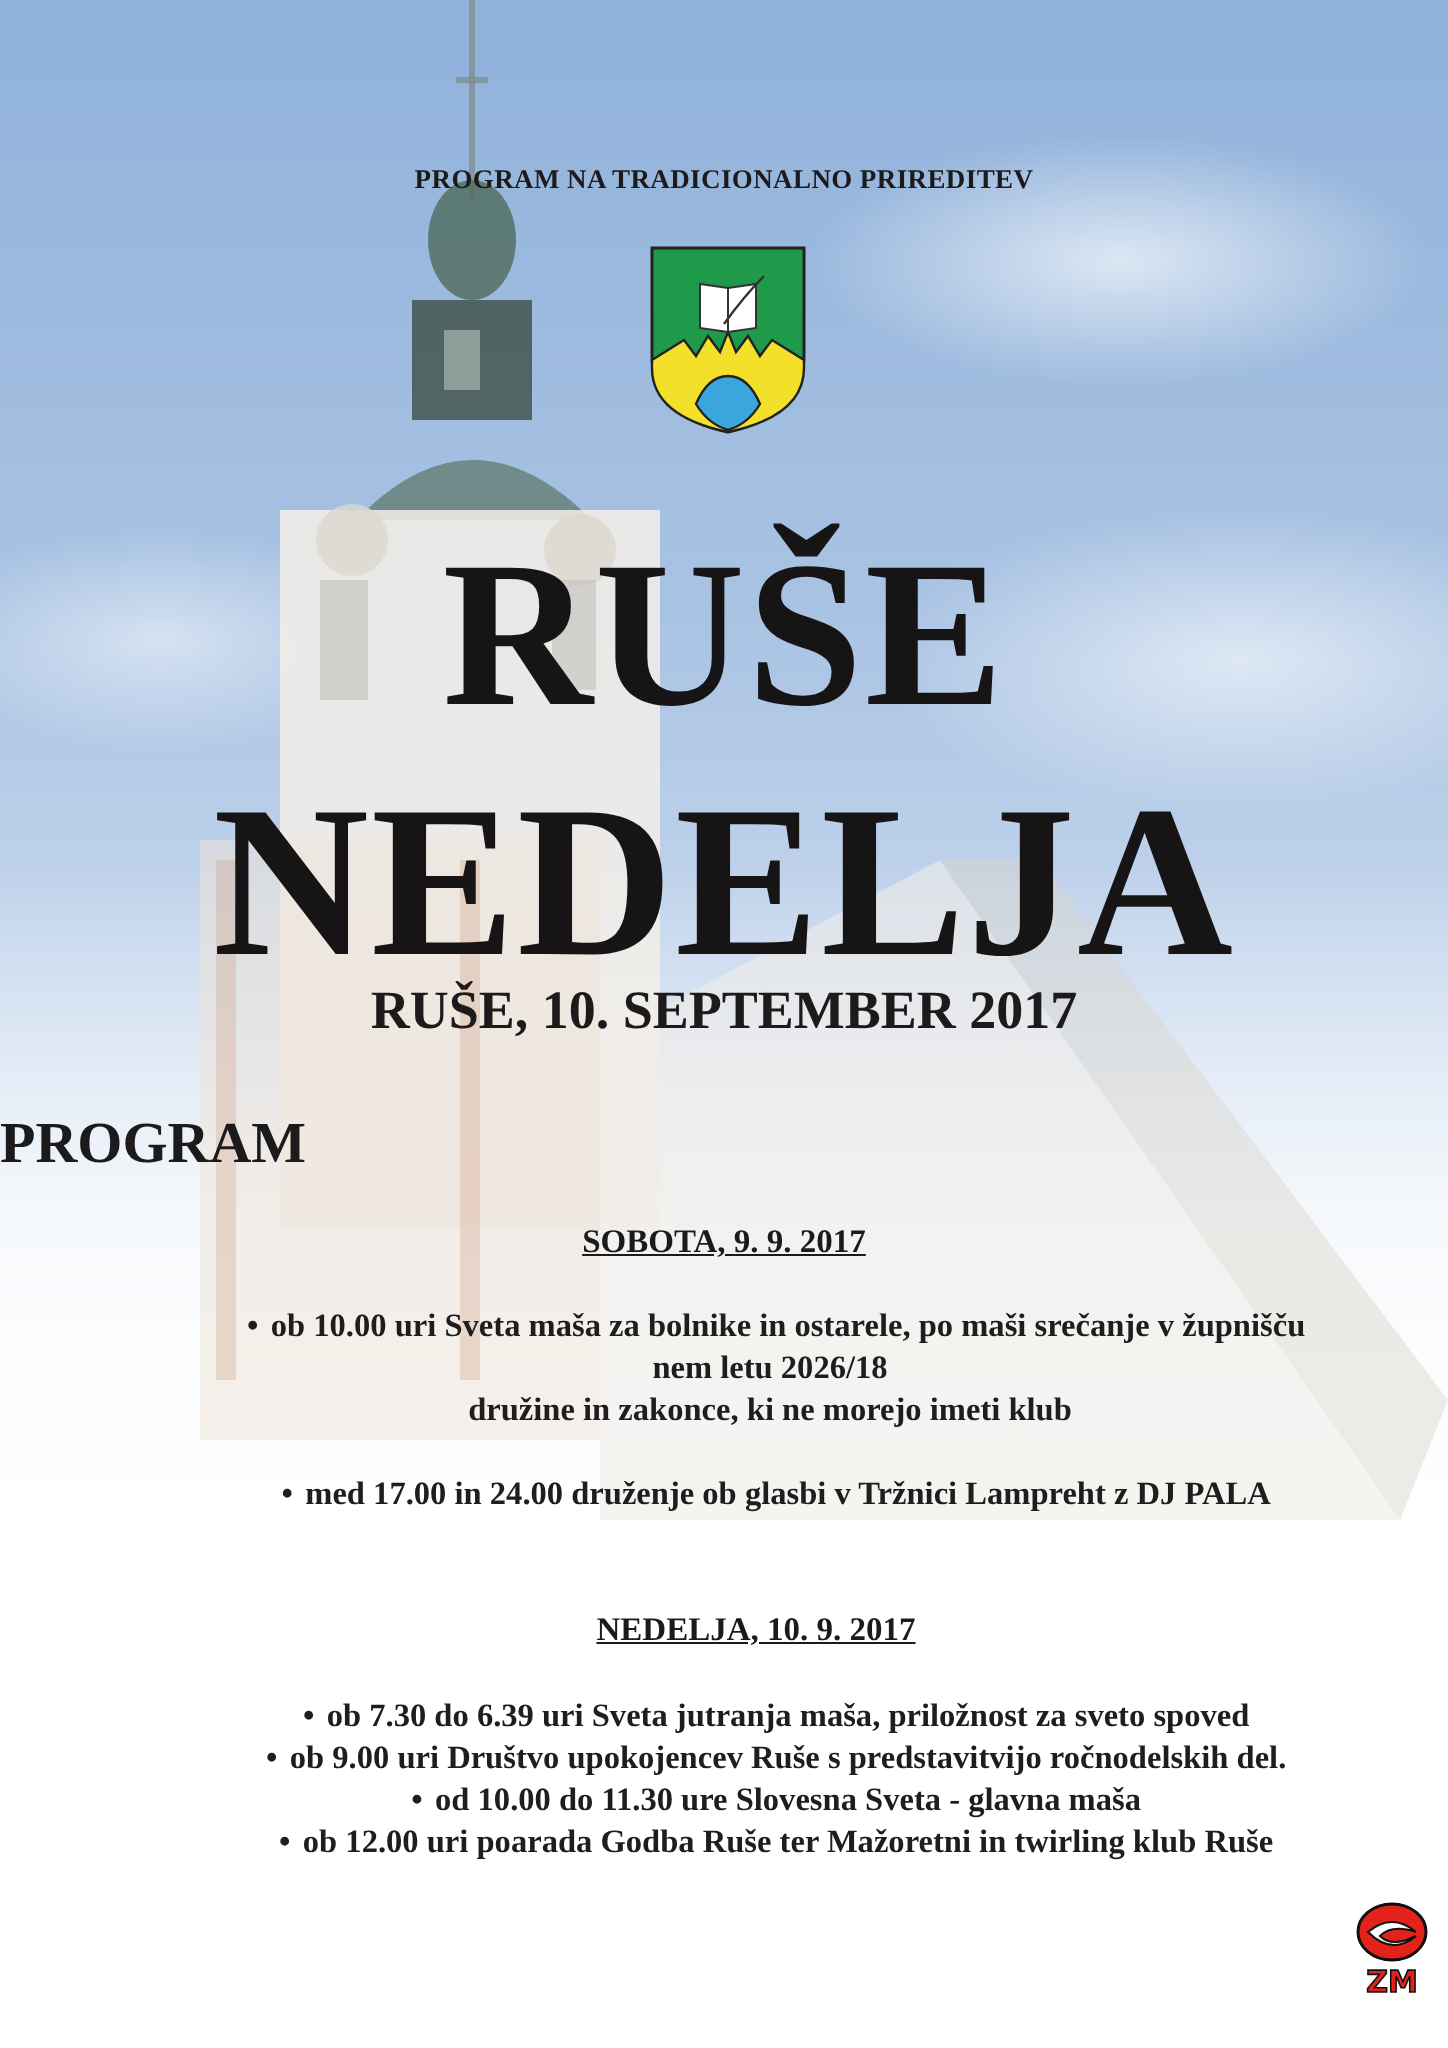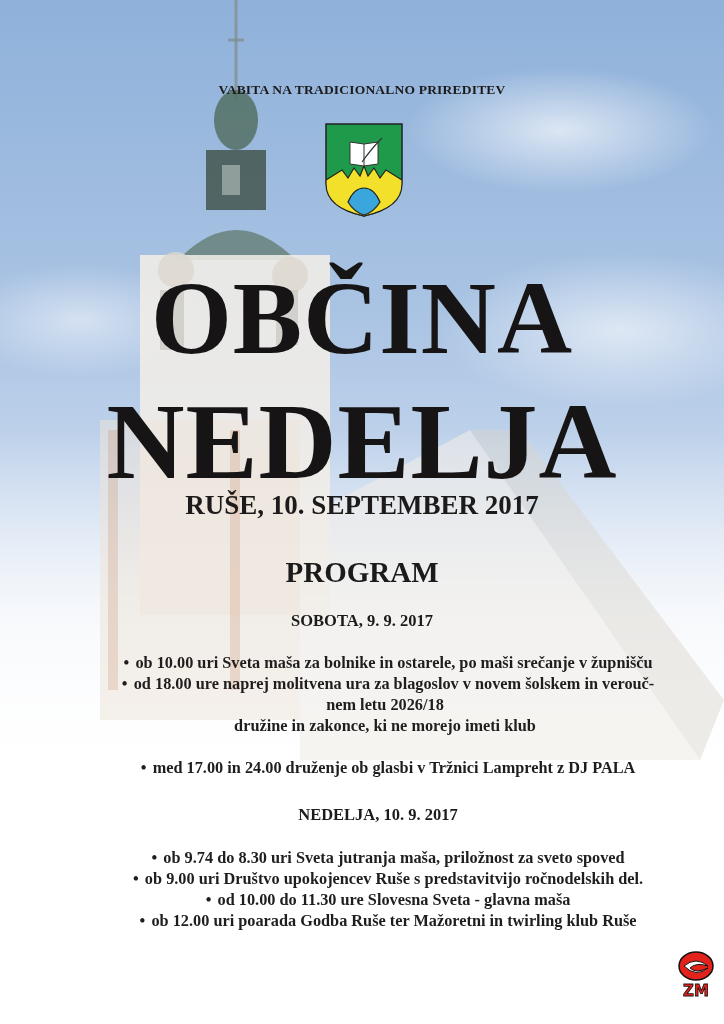--- a/index.html
+++ b/index.html
@@ -38,26 +38,26 @@
     letter-spacing: 1px;
   }
   .bt1 { top: 266px; }
   .bt2 { top: 388px; font-size: 108px; text-align: center; }
 
   .date-line {
     position: absolute; top: 490px; left: 0; right: 0; text-align: center;
     font-weight: bold; font-size: 27px;
   }
   .program-title {
-    position: absolute; top: 556px; left: 0; right: 0; text-align: center;
+    position: absolute; top: 556px; left: 0; right: 0; text-align: left;
     font-weight: bold; font-size: 29px;
   }
   .day-head {
     position: absolute; left: 0; right: 0; text-align: center;
-    font-weight: bold; font-size: 16.5px;
+    font-weight: bold; font-size: 16.5px; text-decoration: underline;
   }
   .dh1 { top: 611px; }
   .dh2 { top: 805px; padding-left: 32px; }
 
   .list {
     position: absolute; left: 85px; width: 600px;
     font-size: 16.3px; line-height: 21px; font-weight: bold; color: #1f1d1d;
   }
   .list1 { top: 652px; }
   .list2 { top: 847px; }
@@ -88,50 +88,49 @@
   <rect x="276" y="290" width="22" height="55" fill="#c8c6c0" opacity="0.7"></rect>
   <rect x="100" y="420" width="200" height="300" fill="#ece4d8" opacity="0.55"></rect>
   <rect x="108" y="430" width="10" height="260" fill="#c98a6a" opacity="0.25"></rect>
   <rect x="230" y="430" width="10" height="260" fill="#c98a6a" opacity="0.25"></rect>
 
   <path d="M 300 520 L 470 430 L 700 760 L 300 760 Z" fill="#f0ede8" opacity="0.6"></path>
   <path d="M 470 430 L 520 430 L 724 700 L 700 760 Z" fill="#d9d4cc" opacity="0.45"></path>
 </svg>
 
 <div class="content">
-  <div class="org-sub">VABITA NA TRADICIONALNO PRIREDITEV</div>
+  <div class="org-sub">PROGRAM NA TRADICIONALNO PRIREDITEV</div>
 
   <svg class="crest" viewBox="0 0 80 96">
     <path d="M 2 2 L 78 2 L 78 56 Q 78 86 40 94 Q 2 86 2 56 Z" fill="#1f9a4a" stroke="#222" stroke-width="1.5"></path>
     <path d="M 2 58 L 18 48 L 24 56 L 30 46 L 36 54 L 40 44 L 44 54 L 50 46 L 56 56 L 62 48 L 78 58 L 78 62 Q 78 86 40 94 Q 2 86 2 62 Z" fill="#f2e02a" stroke="#222" stroke-width="1.2"></path>
     <path d="M 24 80 Q 30 66 40 66 Q 50 66 56 80 Q 50 90 40 93 Q 30 90 24 80 Z" fill="#3aa6dc" stroke="#222" stroke-width="1.2"></path>
     <path d="M 26 20 L 40 22 L 54 20 L 54 42 L 40 44 L 26 42 Z" fill="#ffffff" stroke="#333" stroke-width="1"></path>
     <line x1="40" y1="22" x2="40" y2="44" stroke="#333" stroke-width="1"></line>
     <path d="M 38 40 Q 48 26 58 16" stroke="#333" stroke-width="1.2" fill="none"></path>
   </svg>
 
-  <div class="big-title bt1">OBČINA</div>
+  <div class="big-title bt1">RUŠE</div>
   <div class="big-title bt2">NEDELJA</div>
 
   <div class="date-line">RUŠE, 10. SEPTEMBER 2017</div>
   <div class="program-title">PROGRAM</div>
 
   <div class="day-head dh1">SOBOTA, 9. 9. 2017</div>
   <div class="list list1">
     <p class="item"><span class="bullet">•</span><span>ob 10.00 uri Sveta maša za bolnike in ostarele, po maši srečanje v župnišču</span></p>
-    <p class="item"><span class="bullet">•</span><span>od 18.00 ure naprej molitvena ura za blagoslov v novem šolskem in verouč-</span></p>
     <p class="item">nem letu 2026/18</p>
     <p class="item">družine in zakonce, ki ne morejo imeti klub</p>
     <div class="gap"></div>
     <p class="item"><span class="bullet">•</span><span>med 17.00 in 24.00 druženje ob glasbi v Tržnici Lampreht z DJ PALA</span></p>
   </div>
 
   <div class="day-head dh2">NEDELJA, 10. 9. 2017</div>
   <div class="list list2">
-    <p class="item"><span class="bullet">•</span><span>ob 9.74 do 8.30 uri Sveta jutranja maša, priložnost za sveto spoved</span></p>
+    <p class="item"><span class="bullet">•</span><span>ob 7.30 do 6.39 uri Sveta jutranja maša, priložnost za sveto spoved</span></p>
     <p class="item"><span class="bullet">•</span><span>ob 9.00 uri Društvo upokojencev Ruše s predstavitvijo ročnodelskih del.</span></p>
     <p class="item"><span class="bullet">•</span><span>od 10.00 do 11.30 ure Slovesna Sveta - glavna maša</span></p>
     <p class="item"><span class="bullet">•</span><span>ob 12.00 uri poarada Godba Ruše ter Mažoretni in twirling klub Ruše</span></p>
   </div>
 
   <svg class="zm-logo" viewBox="0 0 40 52">
     <ellipse cx="20" cy="16" rx="17" ry="14" fill="#e3231b" stroke="#111" stroke-width="1.5"></ellipse>
     <path d="M 8 16 Q 20 6 32 16 Q 20 12 14 18 Q 20 24 32 18 Q 20 28 8 16 Z" fill="#ffffff" stroke="#111" stroke-width="1"></path>
     <text x="20" y="46" text-anchor="middle" font-family="'DejaVu Sans', sans-serif" font-weight="bold" font-size="15" fill="#e3231b" stroke="#111" stroke-width="0.8">ZM</text>
   </svg>

